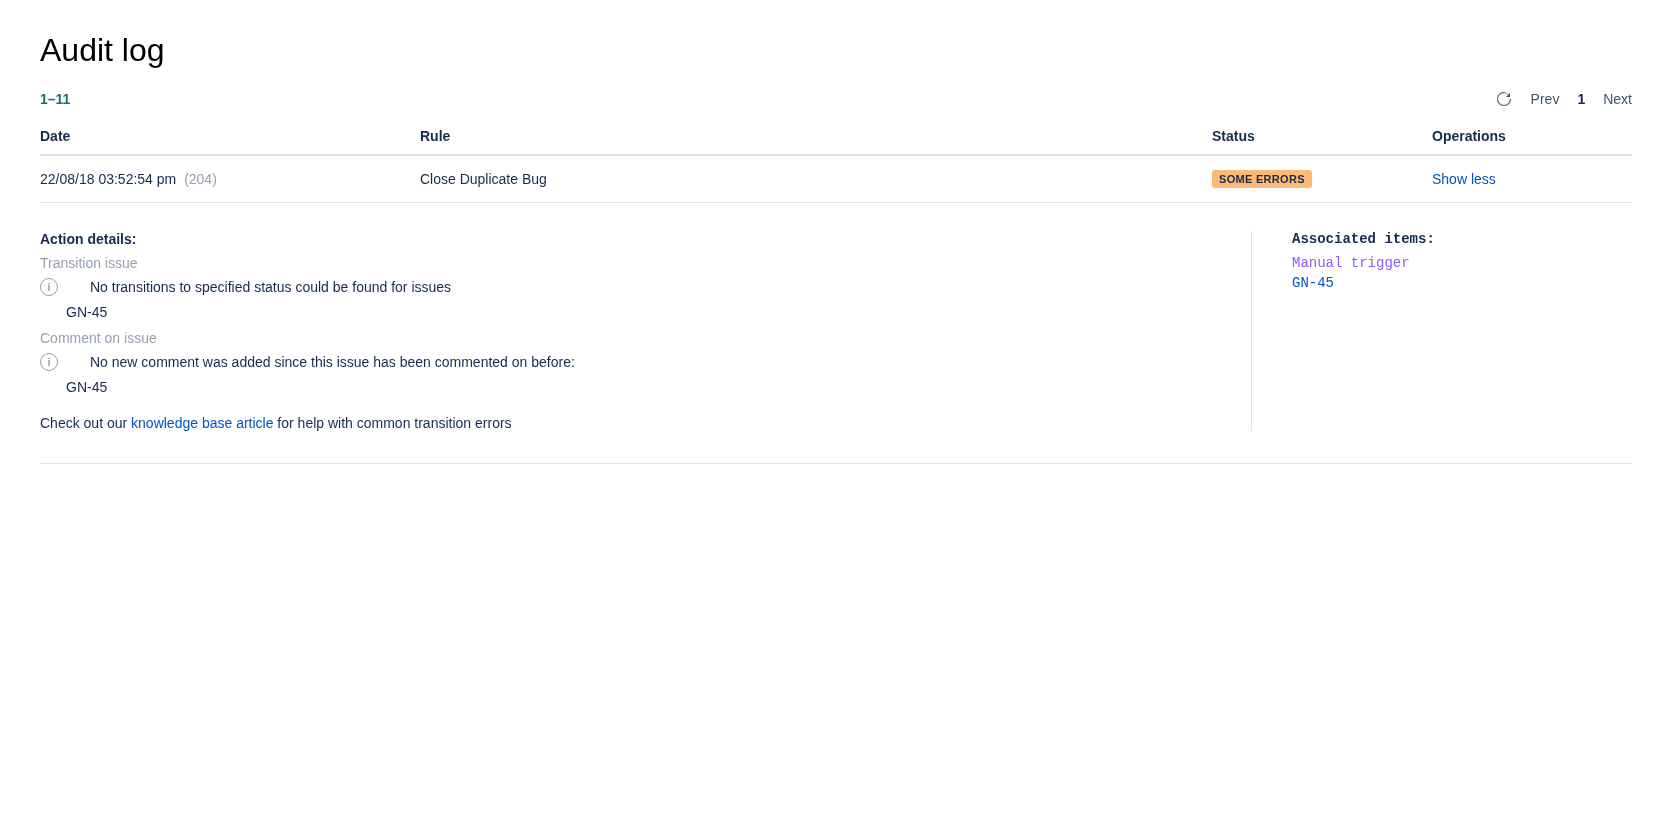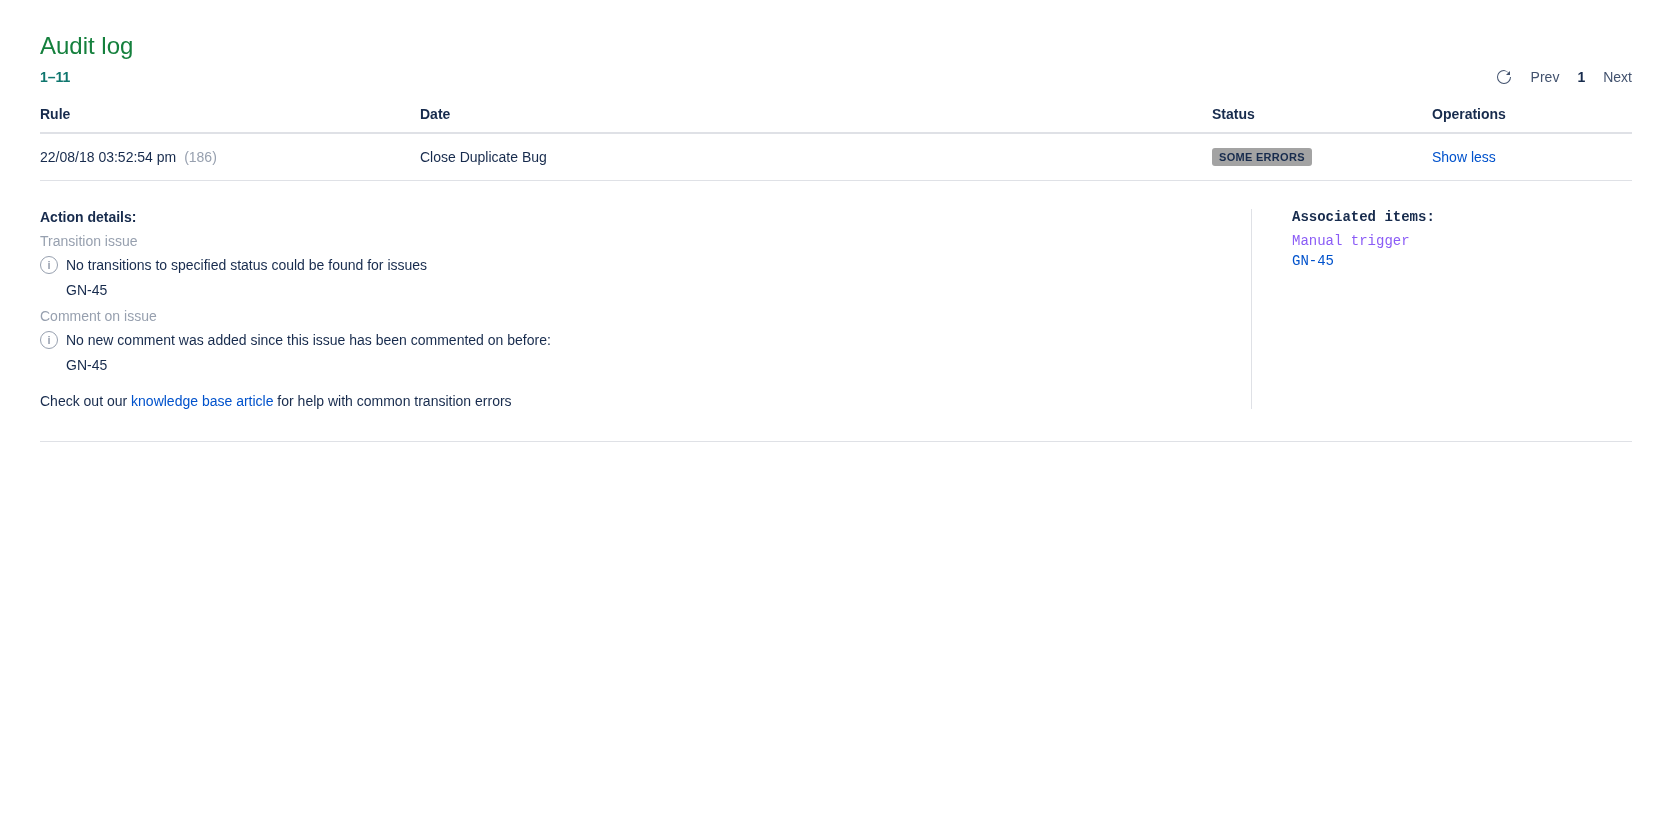--- a/index.html
+++ b/index.html
@@ -10,24 +10,24 @@
     body {
       font-family: -apple-system, BlinkMacSystemFont, 'Segoe UI', Helvetica, Arial, sans-serif;
       font-size: 14px;
       color: #172b4d;
       background: #fff;
       padding: 32px 40px;
       width: 1672px;
       min-height: 822px;
     }
     .page-title {
-      font-size: 24px;
+      font-size: 32px;
       font-weight: 400;
-      color: #15803d;
-      margin-bottom: 8px;
+      color: #000000;
+      margin-bottom: 21px;
     }
     .pagination-row {
       display: flex;
       align-items: center;
       justify-content: space-between;
       margin-bottom: 20px;
     }
     .pagination-range {
       font-weight: 700;
       font-size: 14px;
@@ -84,21 +84,21 @@
     .date-cell .count {
       color: #97a0af;
       margin-left: 4px;
     }
     .rule-cell {
       font-size: 14px;
       color: #172b4d;
     }
     .status-badge {
       display: inline-block;
-      background: #a3a3a3;
+      background: #fdba74;
       color: #172b4d;
       font-weight: 700;
       font-size: 11px;
       padding: 3px 7px;
       border-radius: 3px;
       letter-spacing: 0.3px;
       text-transform: uppercase;
     }
     .operations-cell a {
       color: #0052cc;
@@ -153,20 +153,21 @@
       min-width: 18px;
       border: 1.5px solid #97a0af;
       border-radius: 50%;
       color: #97a0af;
       font-size: 11px;
       font-weight: 700;
       margin-top: 1px;
     }
     .error-item-text {
       line-height: 1.5;
+      margin-left: 24px;
     }
     .issue-id-indent {
       margin-left: 26px;
       color: #172b4d;
       font-size: 14px;
       margin-bottom: 10px;
     }
     .associated-items .manual-trigger-label {
       color: #8b5cf6;
       font-size: 14px;
@@ -200,30 +201,30 @@
         <path d="M14 8A6 6 0 1 1 8 2a6 6 0 0 1 4.24 1.76L10 6h4V2l-1.52 1.52A7.96 7.96 0 0 0 8 1a7 7 0 1 0 7 7h-1z" fill="#42526e"></path>
       </svg>
     </span>
     <span class="page-nav">Prev</span>
     <span class="page-current">1</span>
     <span class="page-nav">Next</span>
   </div>
 </div>
 
 <div class="table-header">
+  <div class="table-header-cell">Date</div>
   <div class="table-header-cell">Rule</div>
-  <div class="table-header-cell">Date</div>
   <div class="table-header-cell">Status</div>
   <div class="table-header-cell">Operations</div>
 </div>
 
 <div class="table-row">
   <div class="date-cell">
     <span>22/08/18 03:52:54 pm</span>
-    <span class="count">(186)</span>
+    <span class="count">(204)</span>
   </div>
   <div class="rule-cell">Close Duplicate Bug</div>
   <div class="status-cell">
     <span class="status-badge">SOME ERRORS</span>
   </div>
   <div class="operations-cell">
     <a href="#">Show less</a>
   </div>
 </div>
 

